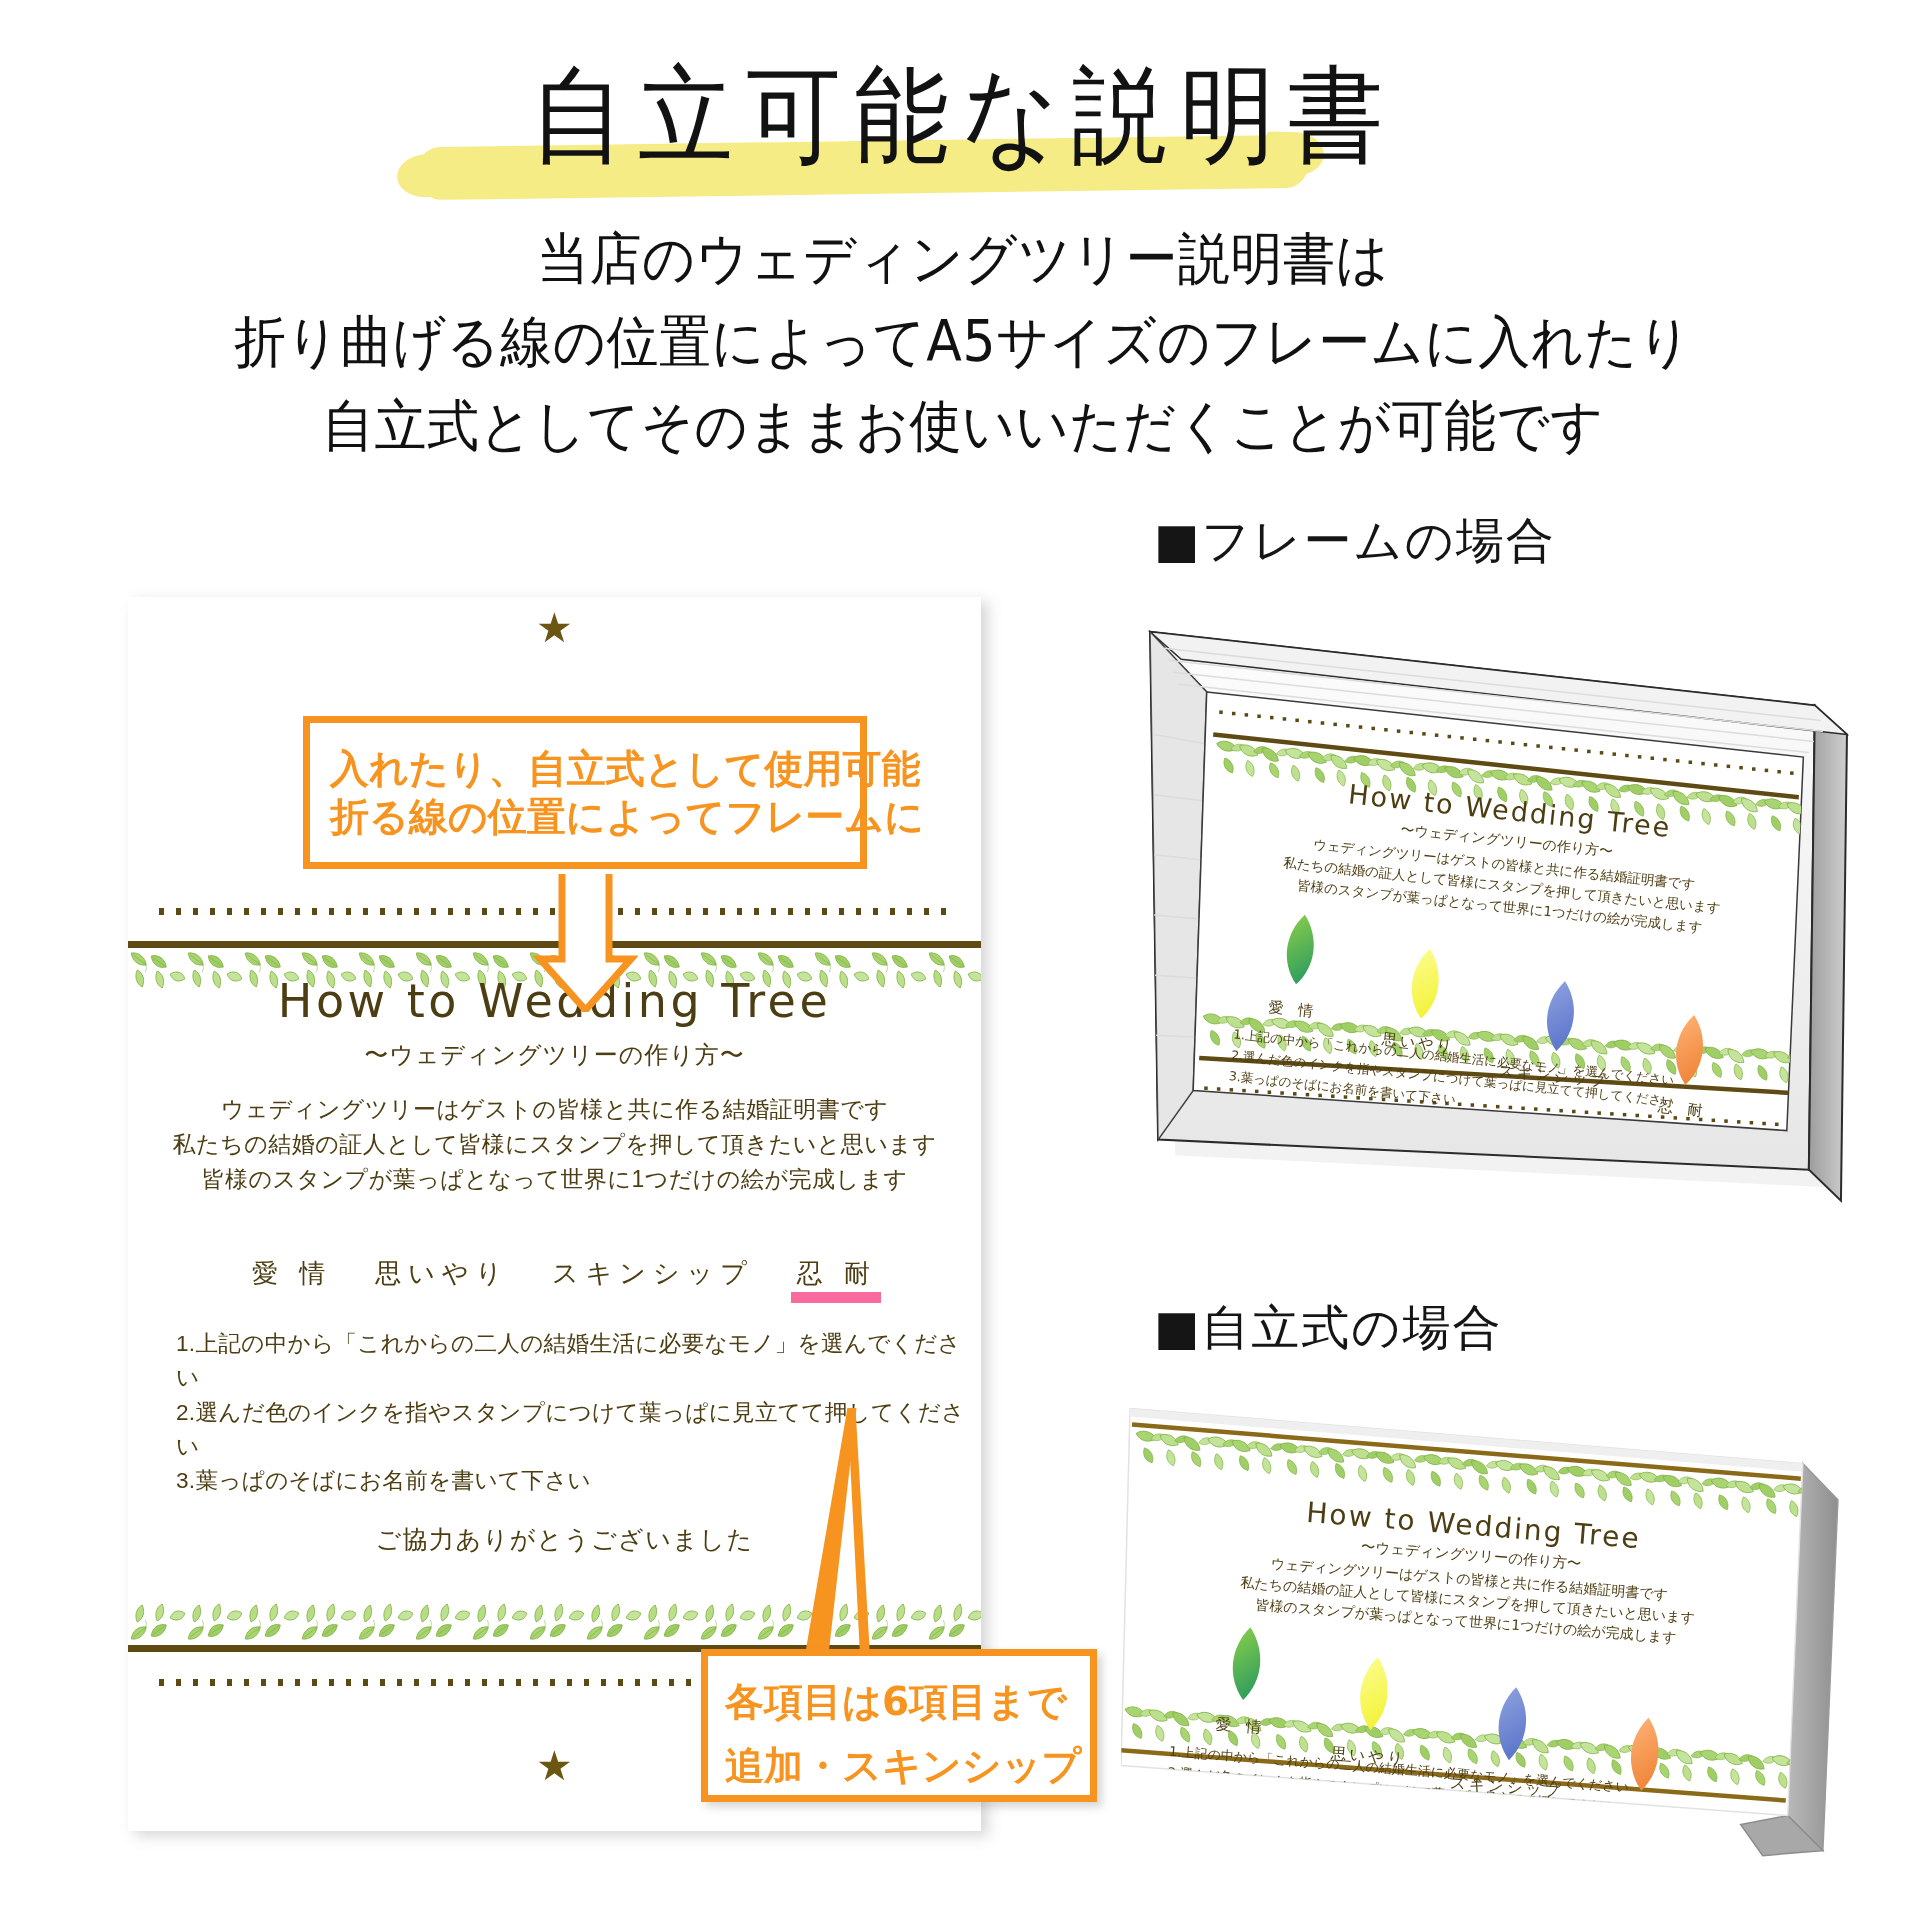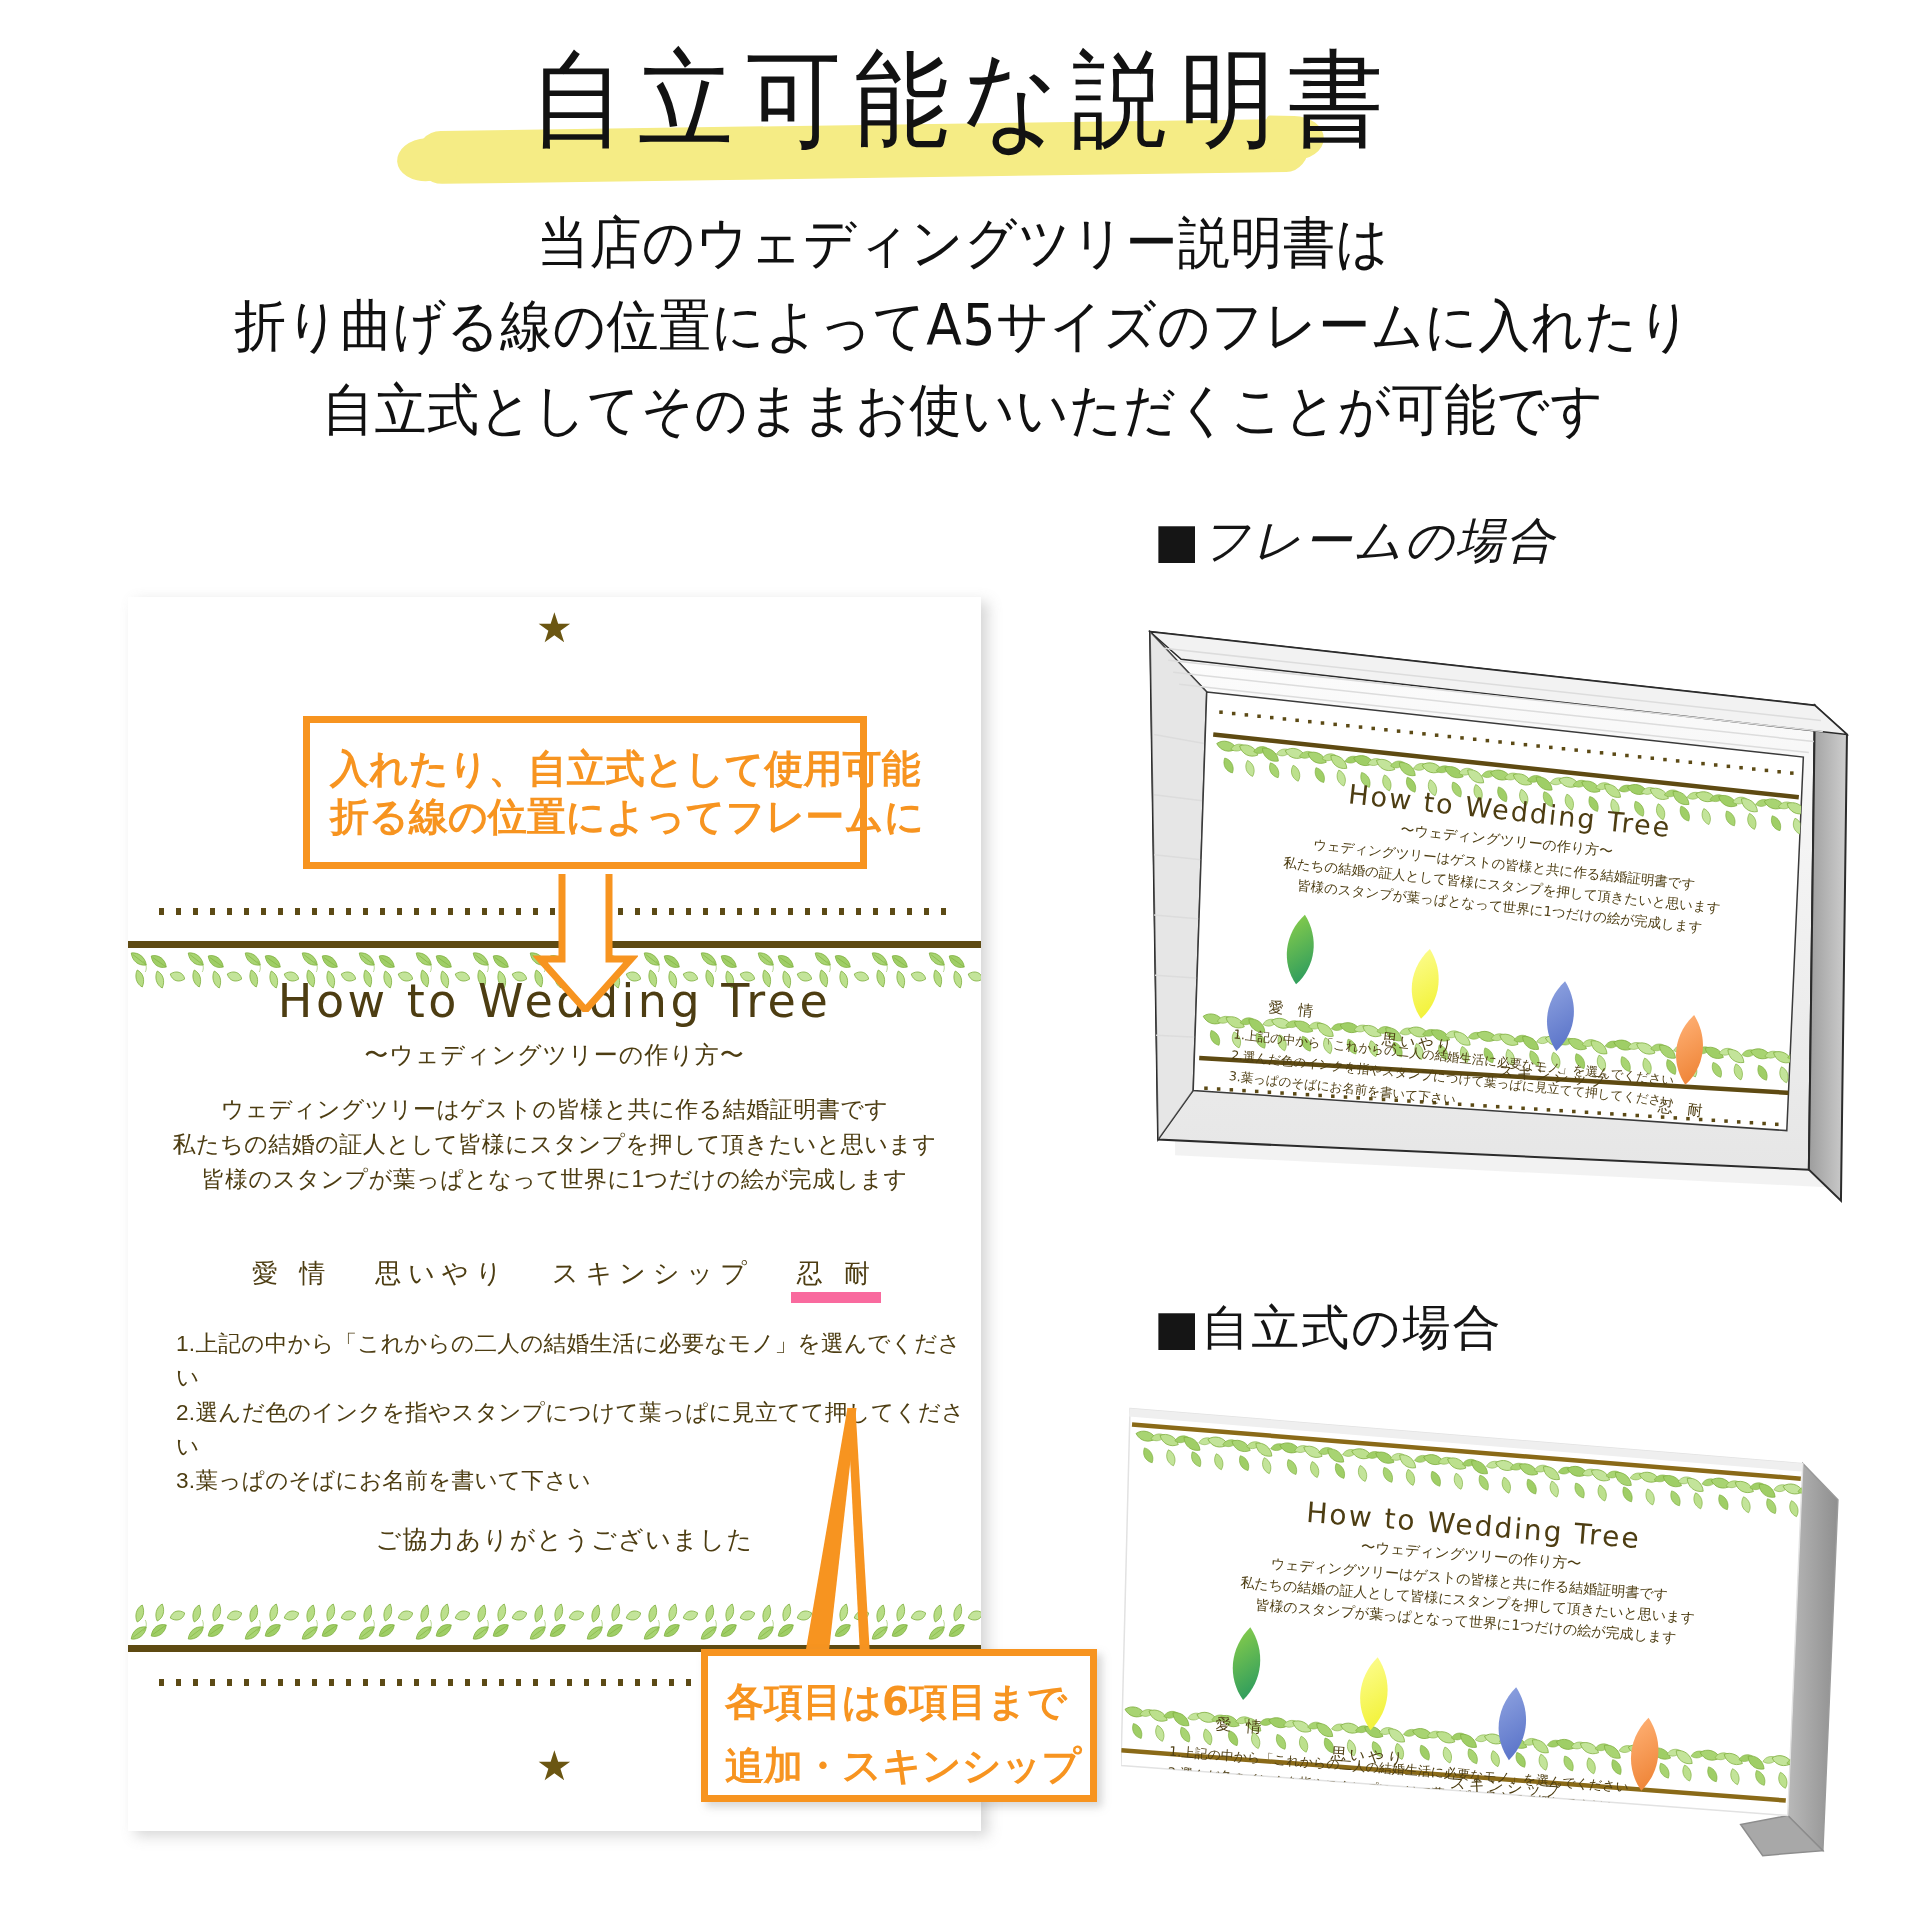--- a/index.html
+++ b/index.html
@@ -4,21 +4,21 @@
 <style>
   * { margin:0; padding:0; box-sizing:border-box; }
   html, body { width:1926px; height:1926px; background:#ffffff; }
   body {
     font-family:"Liberation Sans","DejaVu Sans",sans-serif;
     position:relative;
     overflow:hidden;
   }
 
   
-  #header { position:absolute; left:0; top:0; width:1926px; height:502px; }
+  #header { position:absolute; left:0; top:16px; width:1926px; height:502px; }
 
   #title-wrap {
     position:absolute; left:0; top:48px; width:1926px;
     text-align:center;
   }
   #title-highlight {
     position:absolute; left:416px; top:125px;
     width:893px; height:53px;
     background:#f5ec85;
     border-radius:25px 20px 23px 26px / 50% 50% 50% 50%;
@@ -187,21 +187,21 @@
     width:181px; height:261px; z-index:5;
   }
 
   
   .sec-head {
     position:absolute;
     font-size:48px; color:#151515; letter-spacing:2px;
     font-family:"DejaVu Sans",sans-serif;
     white-space:nowrap;
   }
-  #head-frame { left:1154px; top:509px;font-style:italic; }
+  #head-frame { left:1154px; top:509px; }
   #head-stand { left:1154px; top:1296px; }
 
   #frame-photo { position:absolute; left:1129px; top:584px; width:732px; height:667px; }
   #stand-photo { position:absolute; left:1121px; top:1349px; width:752px; height:532px; }
 
   .mini { font-family:"DejaVu Sans",sans-serif; fill:#4d3d12; }
 </style>
 </head>
 <body>
 

